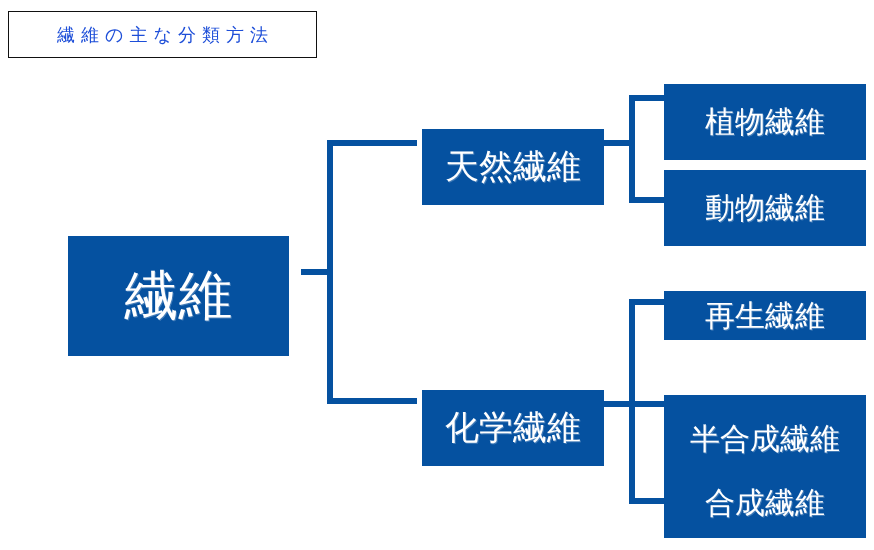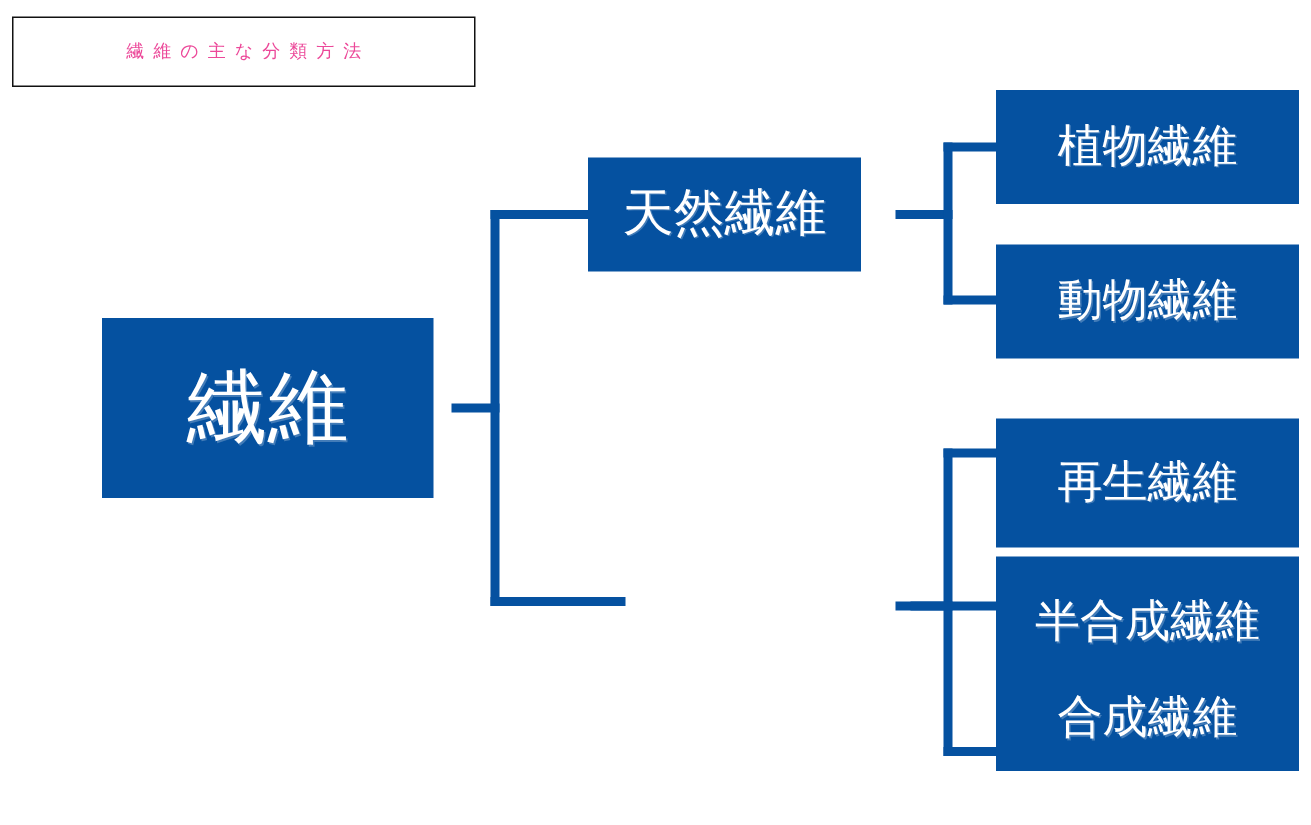--- a/index.html
+++ b/index.html
@@ -27,49 +27,50 @@
     width: 309px;
     height: 47px;
     box-sizing: border-box;
     border: 1px solid #111111;
     background: #ffffff;
     display: flex;
     align-items: center;
     justify-content: center;
   }
   .title-text {
-    color: #ec4899;
-    font-size: 12px;
+    color: #1d4ed8;
+    font-size: 18px;
     letter-spacing: 6px;
     text-indent: 6px;
     white-space: nowrap;
     font-family: "Liberation Sans", "DejaVu Sans", sans-serif;
   }
 
   
   .node {
     position: absolute;
     box-sizing: border-box;
     background: #0551A0;
     color: #ffffff;
     display: flex;
     align-items: center;
     justify-content: center;
     white-space: nowrap;
     line-height: 1;
     text-shadow: 1px 1px 0 rgba(255,255,255,0.25);
+    margin-top: 24px;
   }
   .node-root      { left: 68px;  top: 212px; width: 221px; height: 120px; font-size: 54px; }
-  .node-l2        { left: 392px; top: 105px; width: 182px; height: 76px;  font-size: 34px; }
+  .node-l2        { left: 422px; top: 105px; width: 182px; height: 76px;  font-size: 34px; }
   .node-l2.second { top: 366px; }
   .node-l3        { left: 664px; width: 202px; font-size: 30px; }
 
   .n-plant  { top: 60px;  height: 76px; }
-  .n-animal { top: 163px; height: 76px; }
-  .n-regen  { top: 279px; height: 86px; text-align: center; }
+  .n-animal { top: 146px; height: 76px; }
+  .n-regen  { top: 267px; height: 49px; text-align: center; }
   .n-semi   { top: 371px; height: 88px; }
   .n-synth  { top: 444px; height: 70px; }
 
   
   .conn {
     position: absolute;
     background: #0551A0;
   }
   .h { height: 6px; }
   .v { width: 6px; }
@@ -99,20 +100,21 @@
   <div class="conn h" style="left:597px; top:401px; width:38px;"></div>
   <div class="conn v" style="left:629px; top:299px; height:205px;"></div>
   <div class="conn h" style="left:629px; top:299px; width:37px;"></div>
   <div class="conn h" style="left:607px; top:401px; width:59px;"></div>
   <div class="conn h" style="left:629px; top:498px; width:37px;"></div>
 
   <div class="node node-root">繊維</div>
 
   <div class="node node-l2">天然繊維</div>
 
+  <div class="node node-l2 second">化学繊維</div>
 
   <div class="node node-l3 n-plant">植物繊維</div>
 
   <div class="node node-l3 n-animal">動物繊維</div>
 
   <div class="node node-l3 n-regen">再生繊維</div>
 
   <div class="node node-l3 n-semi">半合成繊維</div>
 
   <div class="node node-l3 n-synth">合成繊維</div>

